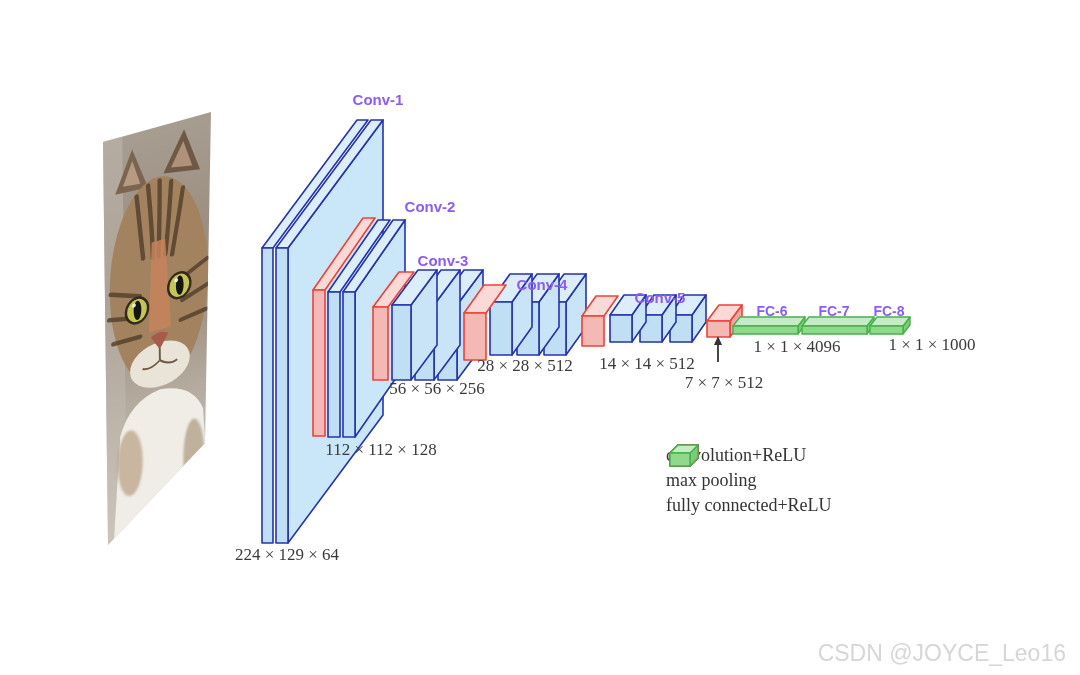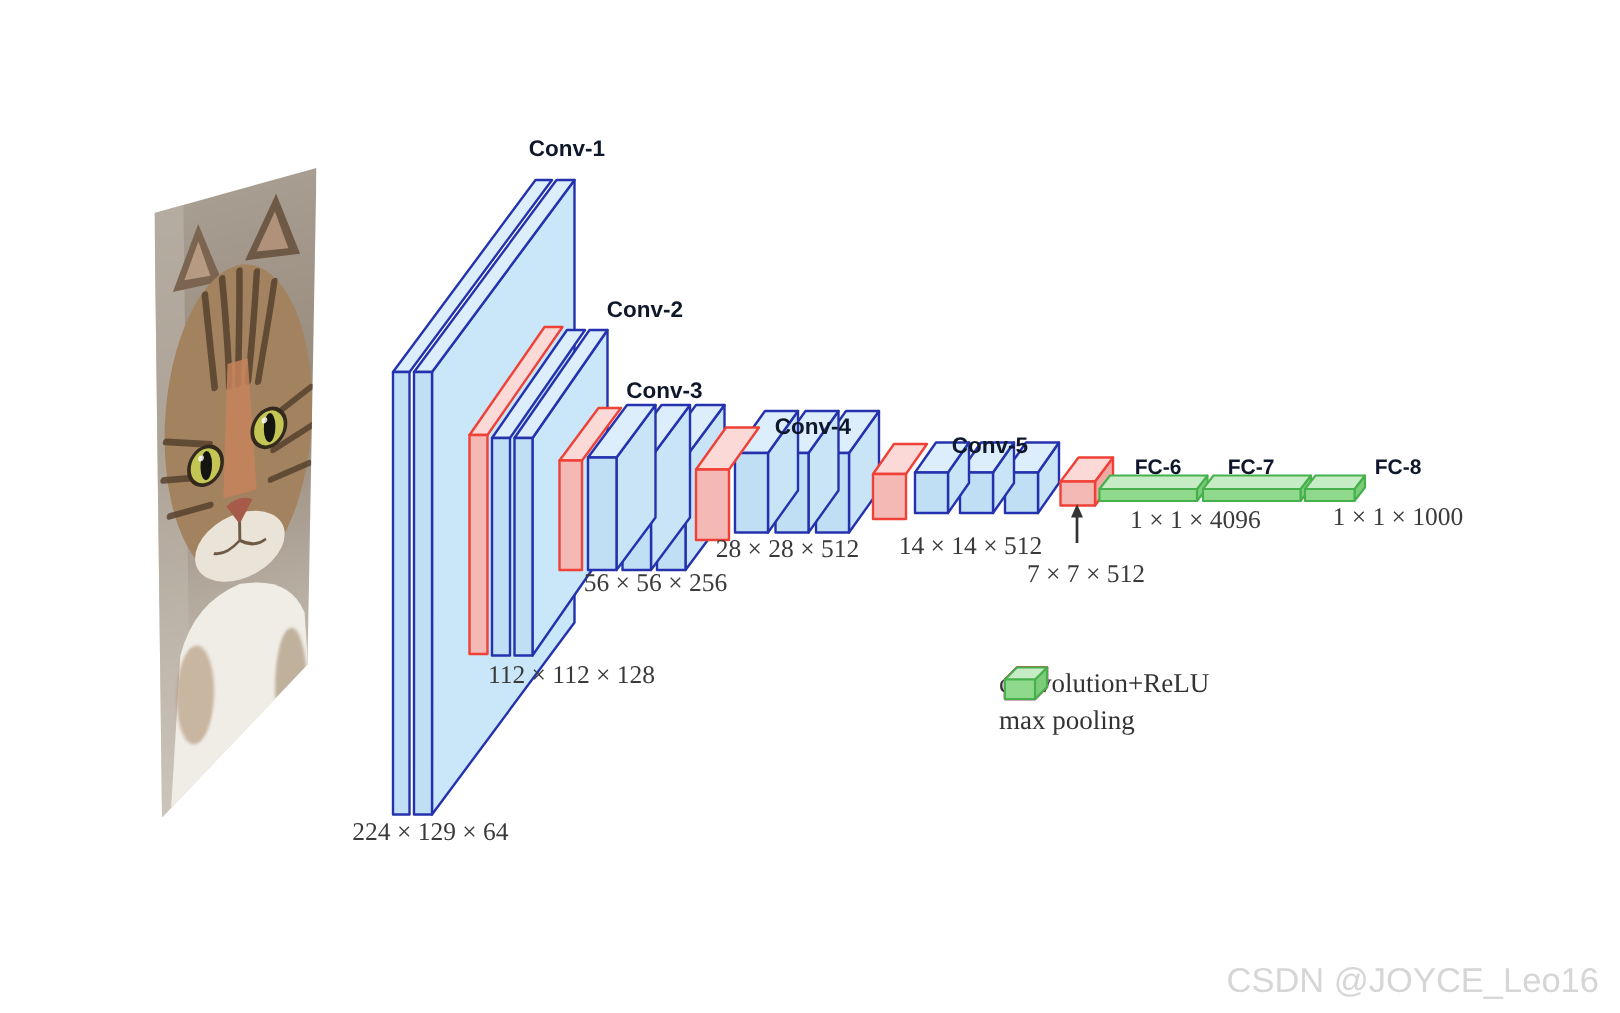--- a/index.html
+++ b/index.html
@@ -1,21 +1,21 @@
 <!DOCTYPE html>
 <html><head>
 <meta charset="utf-8">
 <style>
   html,body{margin:0;padding:0;background:#ffffff;}
   #stage{position:relative;width:1080px;height:675px;background:#ffffff;overflow:hidden;
          font-family:"Liberation Sans",sans-serif;}
   #stage svg{position:absolute;left:0;top:0;}
   .abs{position:absolute;white-space:nowrap;}
   .center{transform:translateX(-50%);}
-  .lbl-teal{color:#0f172a;font-size:15px;font-weight:600;font-family:"Liberation Sans",sans-serif;}
+  .lbl-teal{color:#8b5cf6;font-size:15px;font-weight:600;font-family:"Liberation Sans",sans-serif;}
   .lbl-fc{font-size:14px;}
   .lbl-dim{color:#3a3a3a;font-size:17px;font-family:"Liberation Serif",serif;}
   .page-title{color:#2a2a2a;font-size:80px;font-weight:900;line-height:1;letter-spacing:2px;}
   .watermark{color:#d6d6d6;font-size:23px;}
   .legend{position:absolute;left:666px;top:443px;}
   .legend-row{display:flex;align-items:center;gap:12px;height:24px;margin-bottom:1px;}
   .legend-row .txt{color:#333;font-size:18px;font-family:"Liberation Serif",serif;white-space:nowrap;}
   
   .sb{stroke:#2433ad;stroke-width:1.6;stroke-linejoin:round;}
   .sr{stroke:#ef4137;stroke-width:1.6;stroke-linejoin:round;}
@@ -168,21 +168,21 @@
   </svg>
 
 
   <div class="abs center lbl-teal" style="left:378px;top:91px;">Conv-1</div>
   <div class="abs center lbl-teal" style="left:430px;top:198px;">Conv-2</div>
   <div class="abs center lbl-teal" style="left:443px;top:252px;">Conv-3</div>
   <div class="abs center lbl-teal" style="left:542px;top:276px;">Conv-4</div>
   <div class="abs center lbl-teal" style="left:660px;top:289px;">Conv-5</div>
   <div class="abs center lbl-teal lbl-fc" style="left:772px;top:303px;">FC-6</div>
   <div class="abs center lbl-teal lbl-fc" style="left:834px;top:303px;">FC-7</div>
-  <div class="abs center lbl-teal lbl-fc" style="left:932px;top:303px;">FC-8</div>
+  <div class="abs center lbl-teal lbl-fc" style="left:889px;top:303px;">FC-8</div>
 
   <div class="abs center lbl-dim" style="left:287px;top:545px;">224 × 129 × 64</div>
   <div class="abs center lbl-dim" style="left:381px;top:440px;">112 × 112 × 128</div>
   <div class="abs center lbl-dim" style="left:437px;top:379px;">56 × 56 × 256</div>
   <div class="abs center lbl-dim" style="left:525px;top:356px;">28 × 28 × 512</div>
   <div class="abs center lbl-dim" style="left:647px;top:354px;">14 × 14 × 512</div>
   <div class="abs center lbl-dim" style="left:724px;top:373px;">7 × 7 × 512</div>
   <div class="abs center lbl-dim" style="left:797px;top:337px;">1 × 1 × 4096</div>
   <div class="abs center lbl-dim" style="left:896px;top:335px;margin-left:36px;">1 × 1 × 1000</div>
 
@@ -202,18 +202,19 @@
         <rect class="sr rf" x="4" y="10" width="20" height="13"></rect>
       </svg>
       <span class="txt">max pooling</span>
     </div>
     <div class="legend-row">
       <svg width="34" height="26" viewBox="0 0 34 26">
         <polygon class="sg gs" points="24,10 32,2 32,15 24,23"></polygon>
         <polygon class="sg gt" points="4,10 24,10 32,2 12,2"></polygon>
         <rect class="sg gf" x="4" y="10" width="20" height="13"></rect>
       </svg>
+      <span class="txt">fully connected+ReLU</span>
     </div>
   </div>
 
   <div class="abs watermark" style="right:14px;bottom:8px;">CSDN @JOYCE_Leo16</div>
 
 </div>
 
 </body></html>

